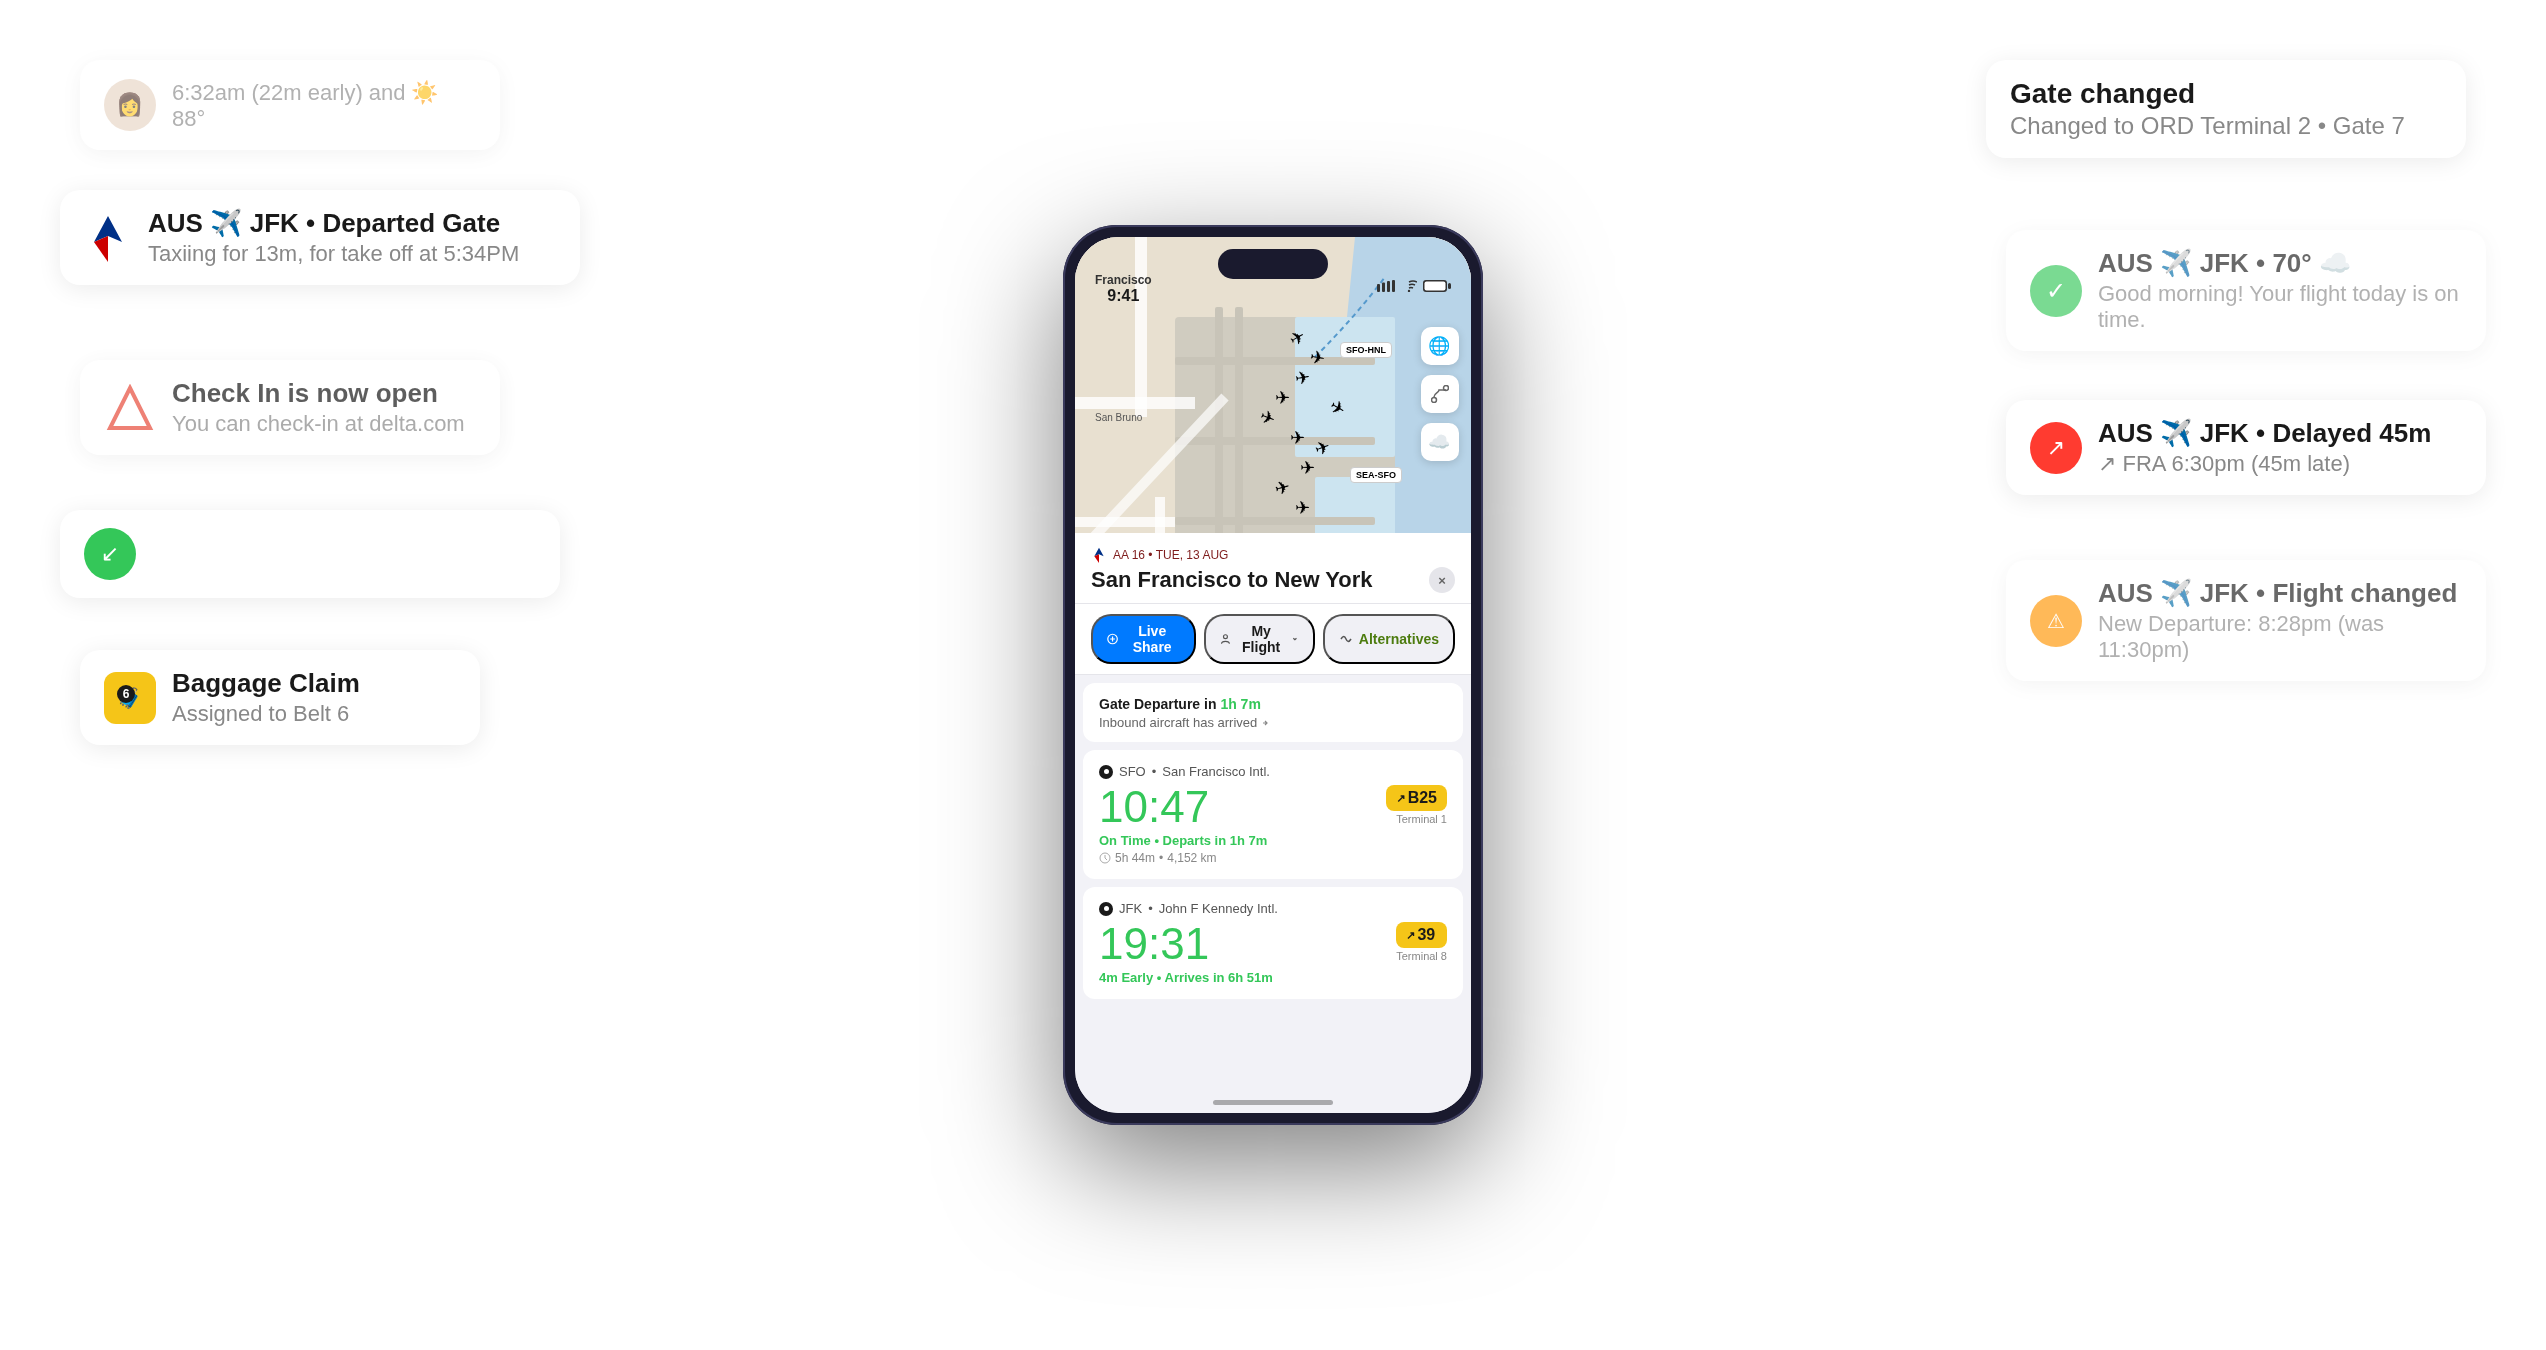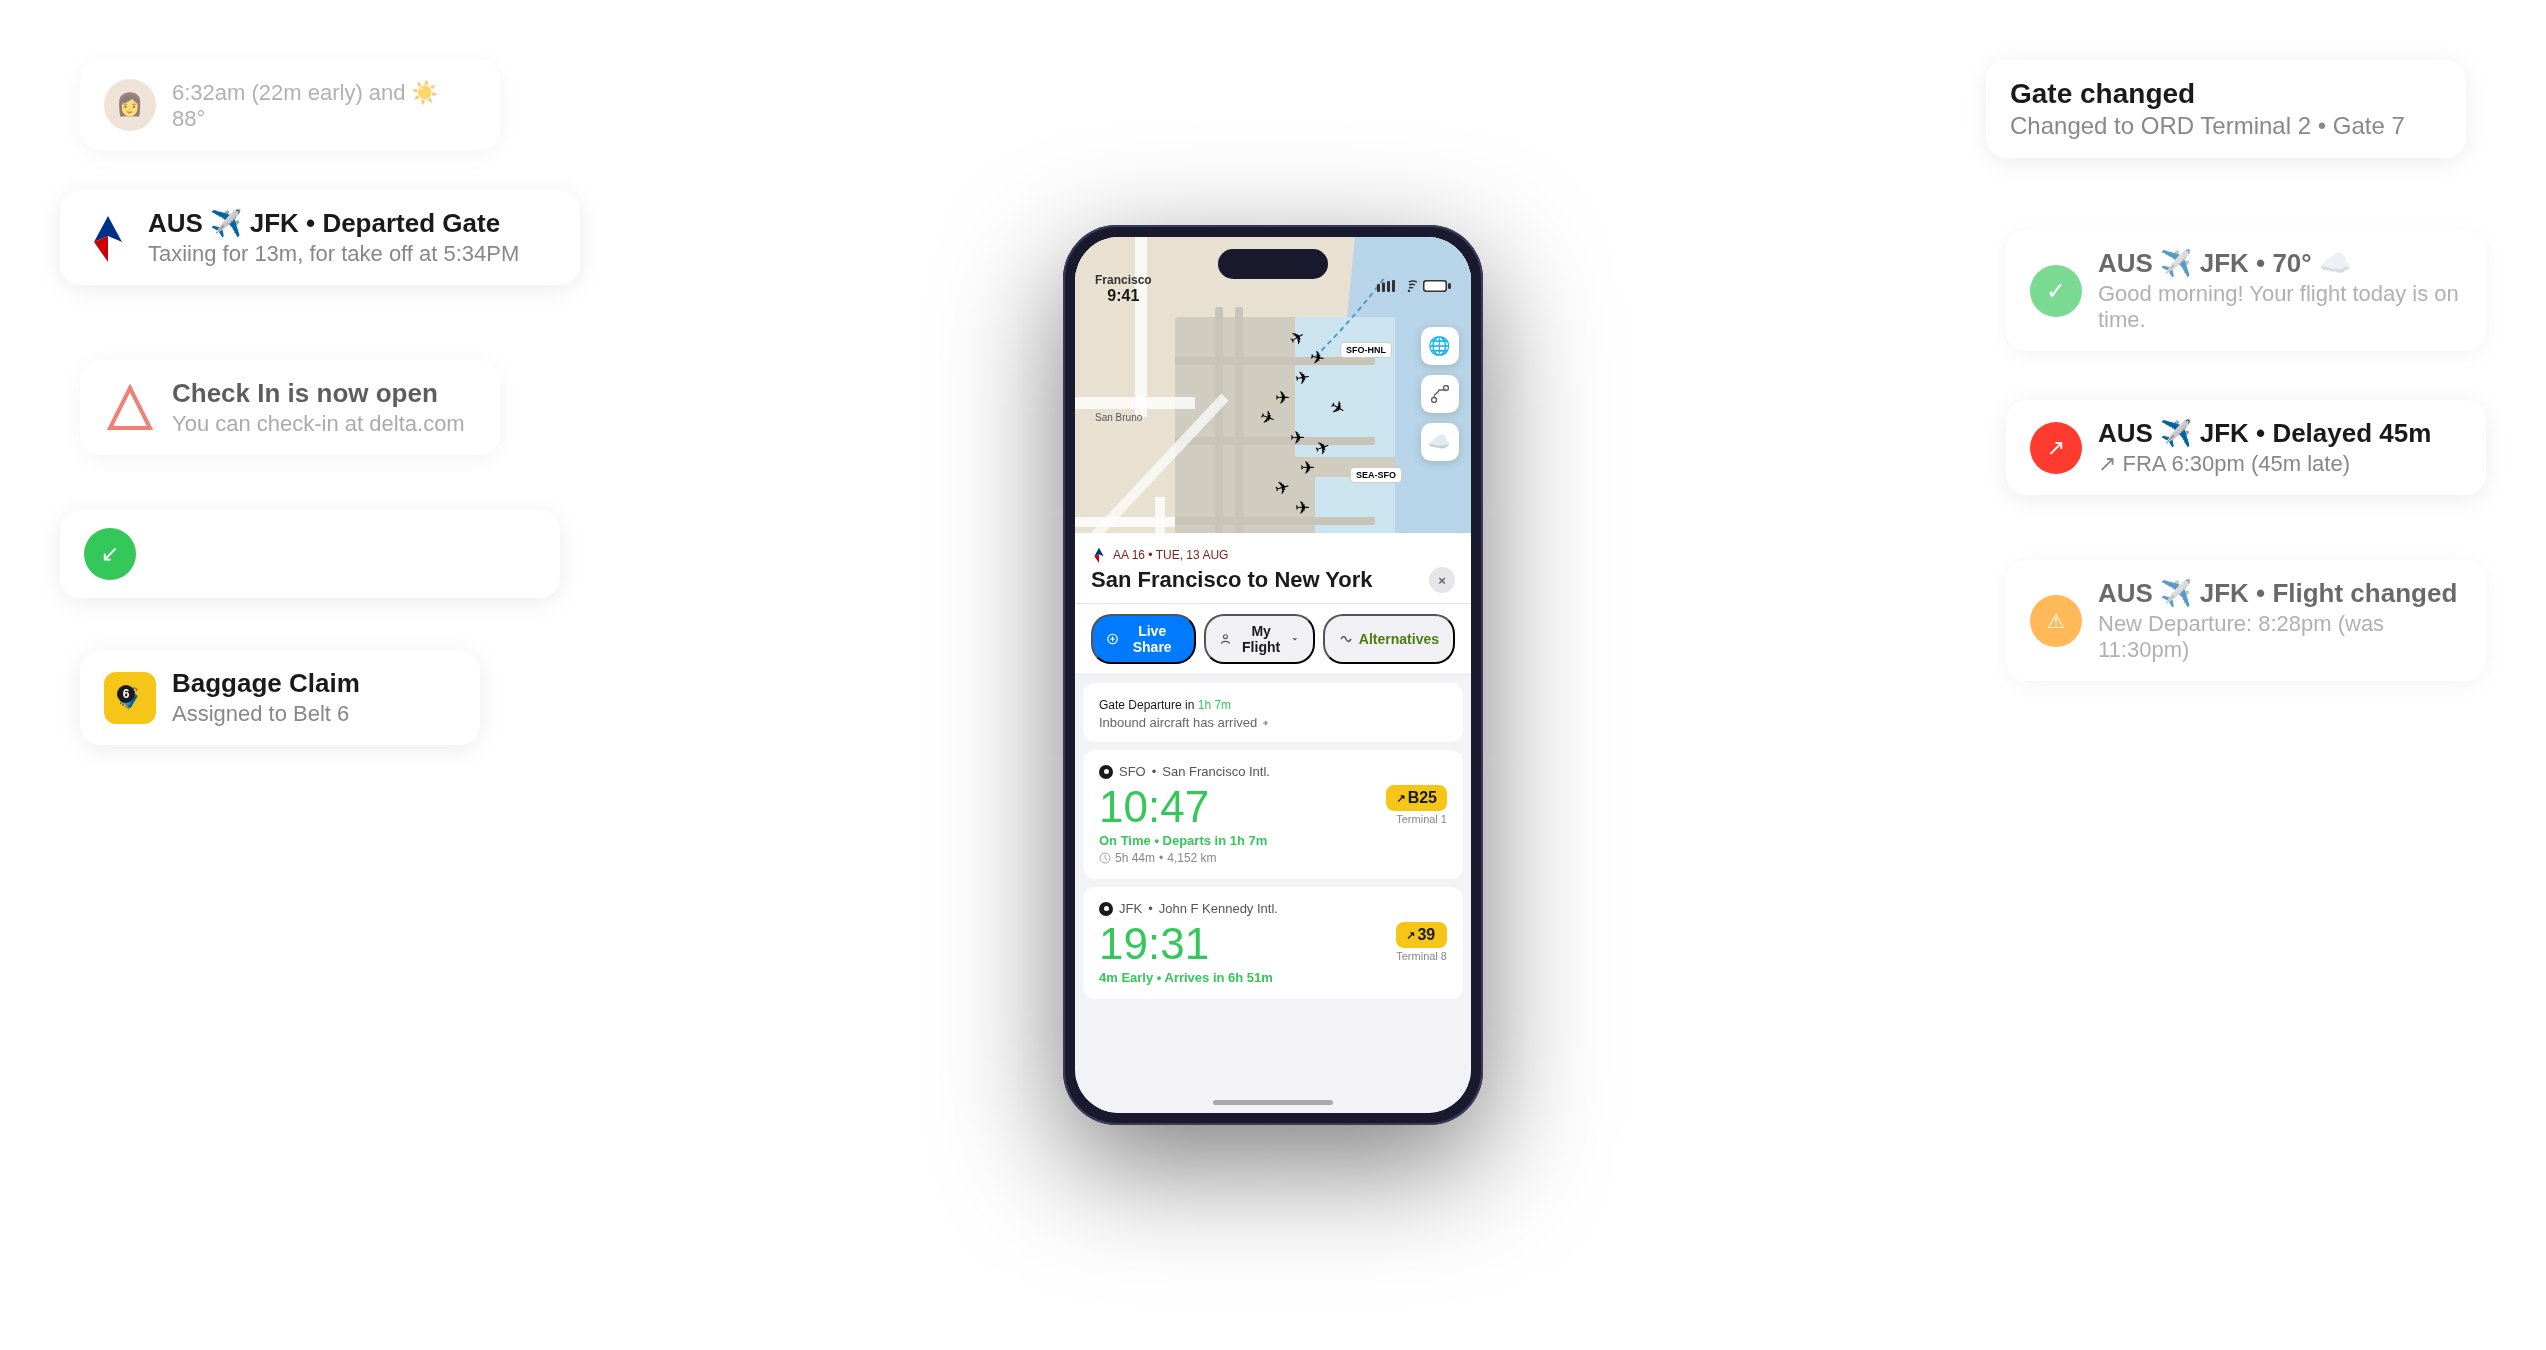--- a/index.html
+++ b/index.html
@@ -643,21 +643,21 @@
           </button>
           <button class="action-btn btn-alternatives">
             <svg width="14" height="14" viewBox="0 0 14 14">
                 <path d="M2 7 Q5 2 7 7 Q9 12 12 7" stroke="#555" stroke-width="1.5" fill="none"></path>
               </svg>
             <span>Alternatives</span>
           </button>
         </div>
 
         <div class="gate-info">
-          <div class="gate-title"><span style="font-weight:400;font-size:12px;color:#1a1a1a;">Gate Departure in <span style="color:#34c759;">1h 7m</span></span></div>
+          <div class="gate-title"><span style="font-weight:700;font-size:14px;color:#1a1a1a;">Gate Departure in <span style="color:#34c759;">1h 7m</span></span></div>
           <div class="gate-subtitle">
             <span>Inbound aircraft has arrived</span>
             <svg width="10" height="10" viewBox="0 0 10 10">
                 <path d="M3 5 L7 5 M5 3 L7 5 L5 7" stroke="#888" stroke-width="1.2" fill="none"></path>
               </svg>
           </div>
         </div>
 
         <div class="airport-card">
           <div class="airport-header">

